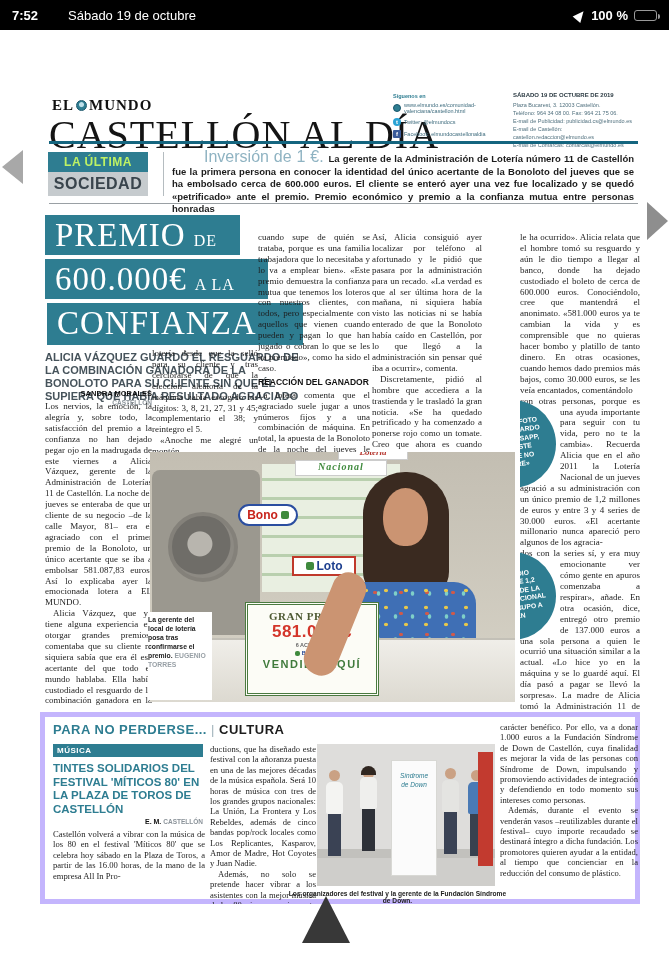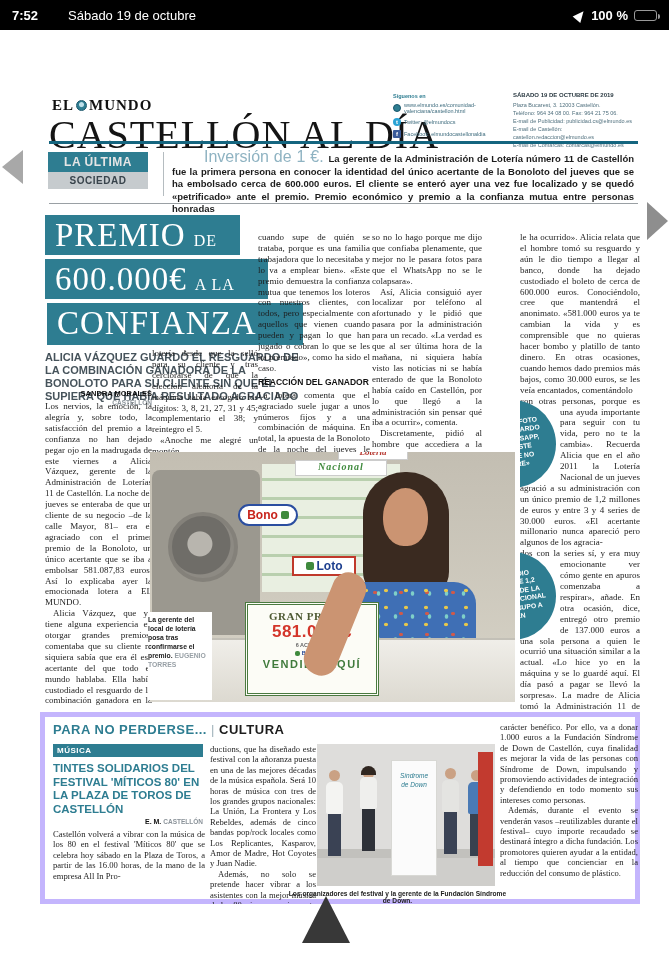--- a/index.html
+++ b/index.html
@@ -54,23 +54,23 @@
     line-height:8px; text-align:center; font-weight:bold; }
   .ic-facebook { background:#3a5a98; color:#fff; font-size:6px; line-height:8px;
     text-align:center; font-weight:bold; border-radius:1px; }
   .issue { position:absolute; left:483px; top:36px; width:125px; font-size:5.5px;
     color:#50707e; line-height:8px; }
   .issue-date { font-weight:bold; color:#2b3a42; font-size:6px; margin-bottom:2px; }
   .masthead-rule { position:absolute; left:19px; top:86px; width:589px; height:3px; background:#14657f; }
 
   
   .kicker-badge { position:absolute; left:18px; top:97px; width:100px; }
-  .kb-top { background:#2e7d91; color:#e5e5e5; font-weight:bold; font-size:12px;
+  .kb-top { background:#2e7d91; color:#bef264; font-weight:bold; font-size:12px;
     text-align:center; padding:3px 0; letter-spacing:.5px; }
-  .kb-bottom { background:#c6cbce; color:#39444c; font-weight:bold; font-size:10px;
+  .kb-bottom { background:#c6cbce; color:#39444c; font-weight:bold; font-size:16px;
     text-align:center; padding:3px 0; letter-spacing:.5px; }
   .kicker-divider { position:absolute; left:133px; top:97px; width:1px; height:44px; background:#b5bcc0; }
   .lead { position:absolute; left:142px; top:96px; width:462px; font-size:9.5px;
     font-weight:bold; color:#1c1c1c; line-height:12.5px; text-align:justify; }
   .lead-highlight { color:#8fb3c2; font-size:16px; font-weight:normal;margin-left:32px; }
   .kicker-rule { position:absolute; left:19px; top:148px; width:589px; height:1px; background:#9aa0a4; }
 
   
   .hl-box { position:absolute; background:#2e7d91; color:#fff; display:flex;
     align-items:baseline; padding:2px 10px 4px 10px; font-family:"Liberation Serif",serif; }
@@ -286,21 +286,20 @@
     <div class="acol col2">
       <p>lotería desde que la selló para su cliente y tras cerciorarse de que la elección aleatoria de la máquina había escogido los dígitos: 3, 8, 21, 27, 31 y 45; complementario el 38; y reintegro el 5.</p>
       <p>«Anoche me alegré un montón</p>
     </div>
     <div class="acol col3">
       <p>cuando supe de quién se trataba, porque es una familia trabajadora que lo necesitaba y lo va a emplear bien». «Este premio demuestra la confianza mutua que tenemos los loteros con nuestros clientes, con todos, pero especialmente con aquellos que vienen cuando pueden y pagan lo que han jugado o cobran lo que se les ha premiado», como ha sido el caso.</p>
       <div class="mini-head">REACCIÓN DEL GANADOR</div>
       <p>La lotera comenta que el agraciado suele jugar a unos números fijos y a una combinación de máquina. En total, la apuesta de la Bonoloto de la noche del jueves le supuso 1 euro. «Varias personas me juegan mediante este sistema y a la mayoría les envío la fotografía del resguardo por WhatsApp, pero en este ca-</p>
     </div>
     <div class="acol col4">
-      <p>so no lo hago porque me dijo que confiaba plenamente, que mejor no le pasara fotos para que el WhatsApp no se le colapsara».</p>
       <p>Así, Alicia consiguió ayer localizar por teléfono al afortunado y le pidió que pasara por la administración para un recado. «La verdad es que al ser última hora de la mañana, ni siquiera había visto las noticias ni se había enterado de que la Bonoloto había caído en Castellón, por lo que llegó a la administración sin pensar qué iba a ocurrir», comenta.</p>
       <p>Discretamente, pidió al hombre que accediera a la trastienda y le trasladó la gran noticia. «Se ha quedado petrificado y ha comenzado a ponerse rojo como un tomate. Creo que ahora es cuando comenzará a asumir la verdad de lo que</p>
     </div>
     <div class="acol col5">
       <p>le ha ocurrido». Alicia relata que el hombre tomó su resguardo y aún le dio tiempo a llegar al banco, donde ha dejado custodiado el boleto de cerca de 600.000 euros. Conociéndolo, cree que mantendrá el anonimato. «581.000 euros ya te cambian la vida y es comprensible que no quieras hacer bombo y platillo de tanto dinero. En otras ocasiones, cuando hemos dado premios más bajos, como 30.000 euros, se les veía encantados, comentándolo</p>
       <div class="quote-circle">
           <span>«ENVÍO LA FOTO DEL RESGUARDO POR WHATSAPP, PERO ESTE CLIENTE NO QUIERE»</span>
         </div>
       <p>con otras personas, porque es una ayuda importante para seguir con tu vida, pero no te la cambia». Recuerda Alicia que en el año 2011 la Lotería Nacional de un jueves agració a su administración con un único premio de 1,2 millones de euros y entre 3 y 4 series de 30.000 euros. «El acertante millonario nunca apareció pero algunos de los agracia-</p>
       <div class="quote-circle">

